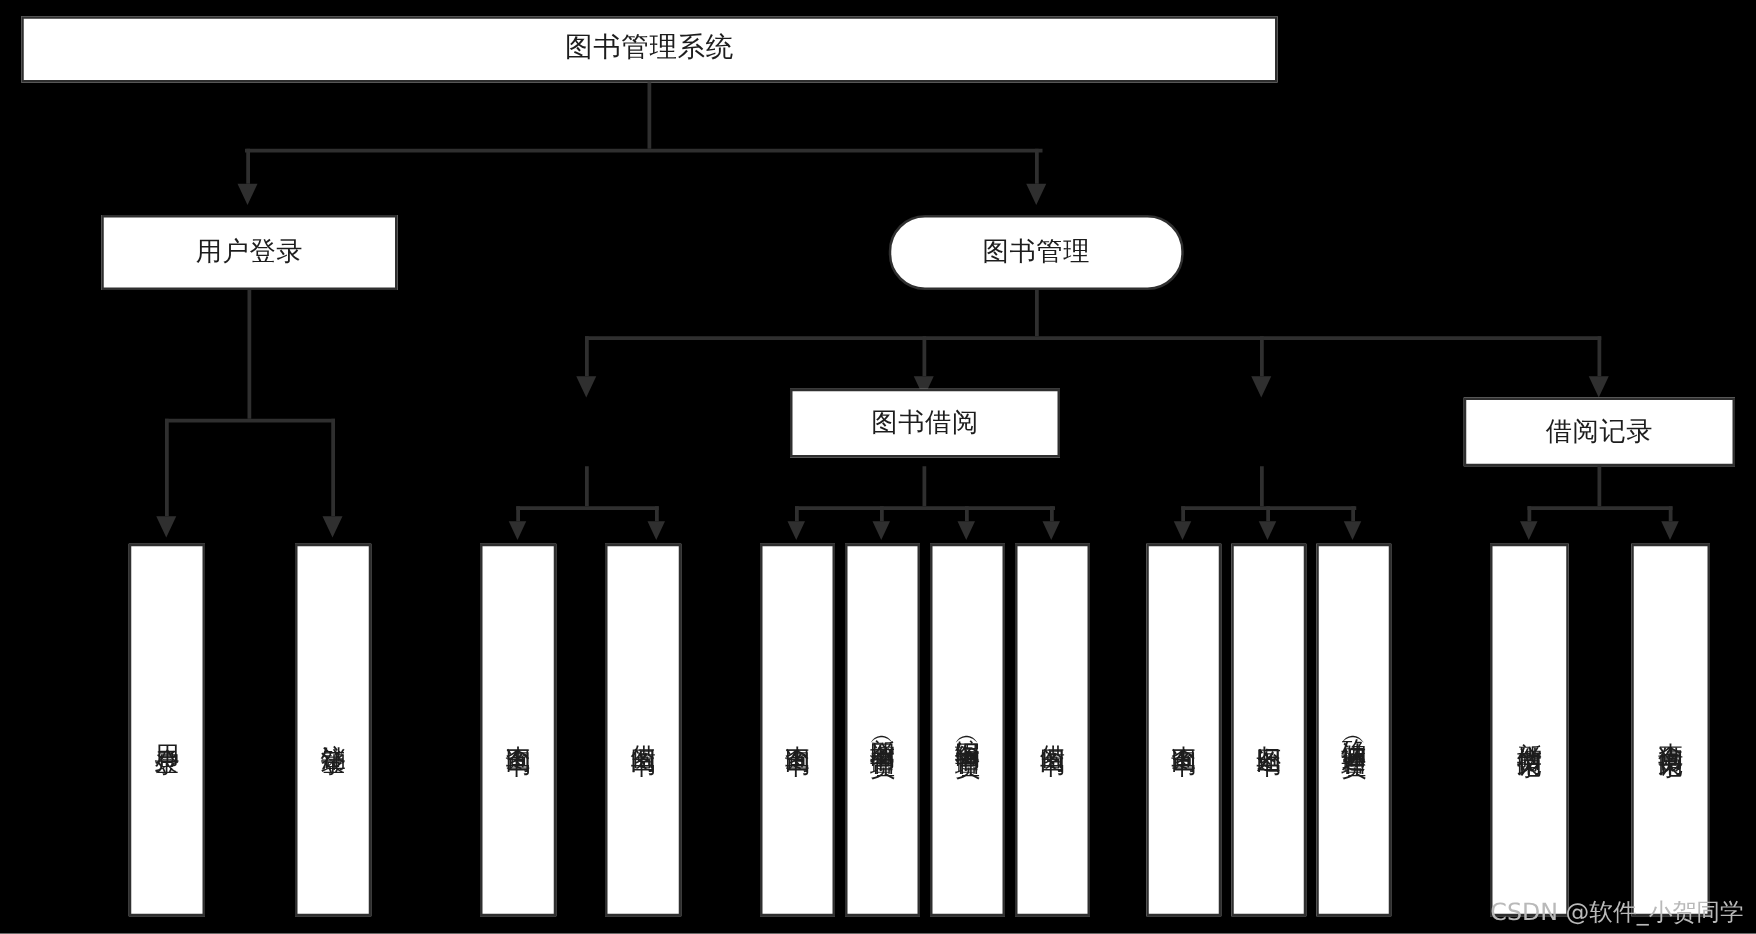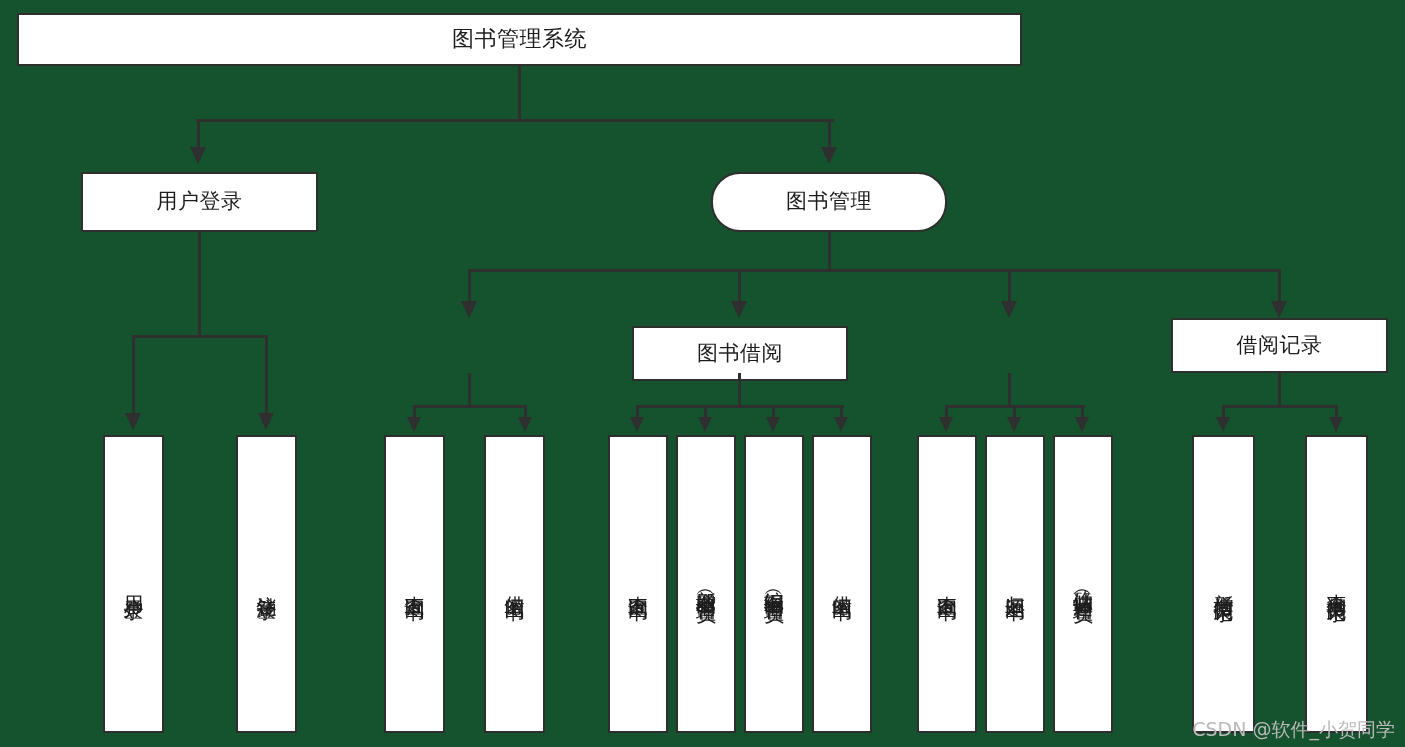--- a/index.html
+++ b/index.html
@@ -5,21 +5,21 @@
 <style>
   html,body{margin:0;padding:0;background:#ffffff;}
   body{
     font-family:"DejaVu Sans","Liberation Sans",sans-serif;
     color:#1a1a1a;
   }
   #canvas{
     position:relative;
     width:1405px;
     height:747px;
-    background:#14532d;
+    background:#000000;
     overflow:hidden;
   }
   
   .node{
     position:absolute;
     box-sizing:border-box;
     background:#ffffff;
     border:2px solid #2f2f2f;
     display:flex;
     align-items:center;
@@ -107,21 +107,21 @@
 
   <div class="ln v" style="left:468px;top:269px;width:3px;height:32px;"></div>
   <div class="arrow" style="left:461px;top:301px;"></div>
   <div class="ln v" style="left:738px;top:269px;width:3px;height:32px;"></div>
   <div class="arrow" style="left:731px;top:301px;"></div>
   <div class="ln v" style="left:1008px;top:269px;width:3px;height:32px;"></div>
   <div class="arrow" style="left:1001px;top:301px;"></div>
   <div class="ln v" style="left:1278px;top:269px;width:3px;height:32px;"></div>
   <div class="arrow" style="left:1271px;top:301px;"></div>
 
-  <div class="node h" style="left:632px;top:326px;width:216px;height:55px;">图书借阅</div>
+  <div class="node h" style="left:632px;top:311px;width:216px;height:55px;">图书借阅</div>
   <div class="node h" style="left:1171px;top:318px;width:217px;height:55px;text-align:right;">借阅记录</div>
 
   <div class="ln v" style="left:468px;top:373px;width:3px;height:32px;"></div>
   <div class="ln h" style="left:413px;top:405px;width:114px;height:3px;"></div>
   <div class="ln v" style="left:413px;top:405px;width:3px;height:12px;"></div>
   <div class="arrow sm" style="left:407px;top:417px;"></div>
   <div class="ln v" style="left:524px;top:405px;width:3px;height:12px;"></div>
   <div class="arrow sm" style="left:518px;top:417px;"></div>
 
   <div class="ln v" style="left:738px;top:373px;width:3px;height:32px;"></div>

